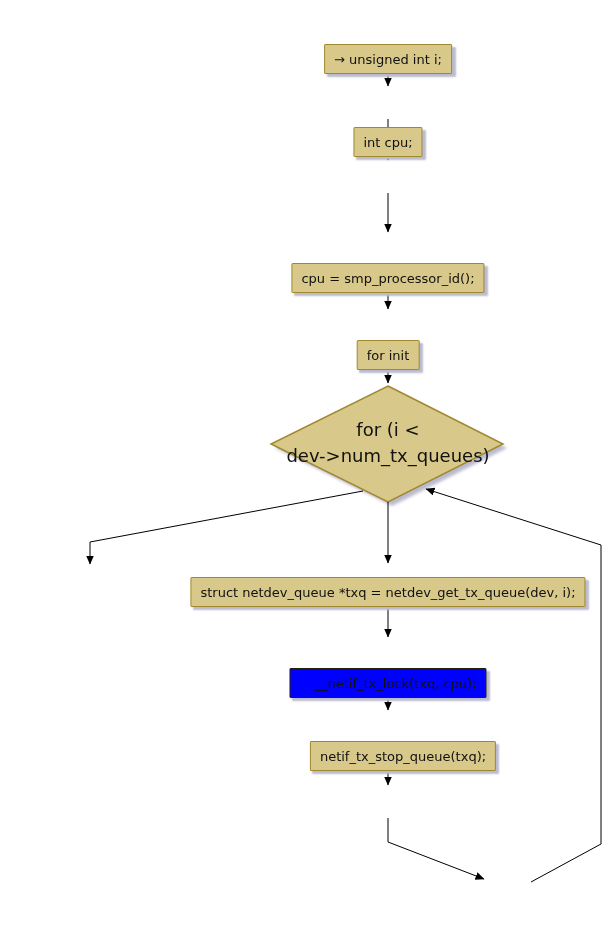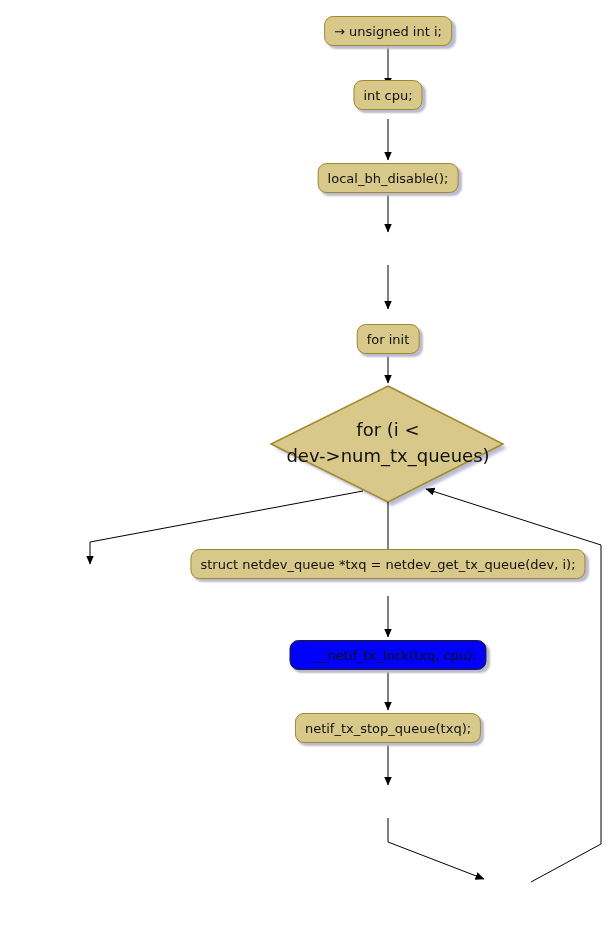--- a/index.html
+++ b/index.html
@@ -19,22 +19,23 @@
   .shadow-poly{fill:var(--shadow);filter:blur(1.5px);}
   .arrowhead{fill:var(--arrow);}
   .node{
     position:absolute;transform:translateX(-50%);
     height:30px;box-sizing:border-box;
     display:flex;align-items:center;justify-content:center;
     white-space:pre;padding:0 9px;
     font-size:13px;color:var(--text);
     background:var(--node-fill);
     border:1.5px solid var(--node-border);
-    border-radius:9px;
+    border-radius:1px;
     box-shadow:3px 3px 2px var(--shadow);
+    margin-top:28px;
   }
   .node.blue{background:var(--hl-fill);border-color:var(--hl-border);padding-left:24px;}
   .diamond-label{
     position:absolute;transform:translate(-50%,-50%);
     text-align:center;font-size:18px;line-height:1.45;
     white-space:pre-line;color:var(--text);
   }
 </style>
 </head>
 <body>
@@ -60,32 +61,32 @@
     <path class="edge" marker-end="url(#ah)" d="M363,491 L90,542 L90,564"></path>
     <path class="edge" marker-end="url(#ah)" d="M388,596 L388,637"></path>
     <path class="edge" marker-end="url(#ah)" d="M388,670 L388,710"></path>
     <path class="edge" marker-end="url(#ah)" d="M388,743 L388,785"></path>
     <path class="edge" marker-end="url(#ah)" d="M388,818 L388,842 L484,879"></path>
     <path class="edge" marker-end="url(#ah)" d="M531,882 L601,844 L601,545 L426,489"></path>
   </svg>
 
   <div class="node" style="left:388px;top:16px">→ unsigned int i;</div>
 
-  <div class="node" style="left:388px;top:80px">int cpu;</div>
-
-  <div class="node" style="left:388px;top:163px">local_bh_disable();</div>
+  <div class="node" style="left:388px;top:99px">int cpu;</div>
 
 
-  <div class="node" style="left:388px;top:324px">for init</div>
+  <div class="node" style="left:388px;top:235px">cpu = smp_processor_id();</div>
+
+  <div class="node" style="left:388px;top:312px">for init</div>
 
   <div class="diamond-label" style="left:388px;top:443px">for (i &lt;
 dev-&gt;num_tx_queues)</div>
 
 
   <div class="node" style="left:388px;top:549px">struct netdev_queue *txq = netdev_get_tx_queue(dev, i);</div>
 
   <div class="node blue" style="left:388px;top:640px">__netif_tx_lock(txq, cpu);</div>
 
-  <div class="node" style="left:388px;top:713px">netif_tx_stop_queue(txq);</div>
+  <div class="node" style="left:403px;top:713px">netif_tx_stop_queue(txq);</div>
 
 
 
 </div>
 
 </body></html>

